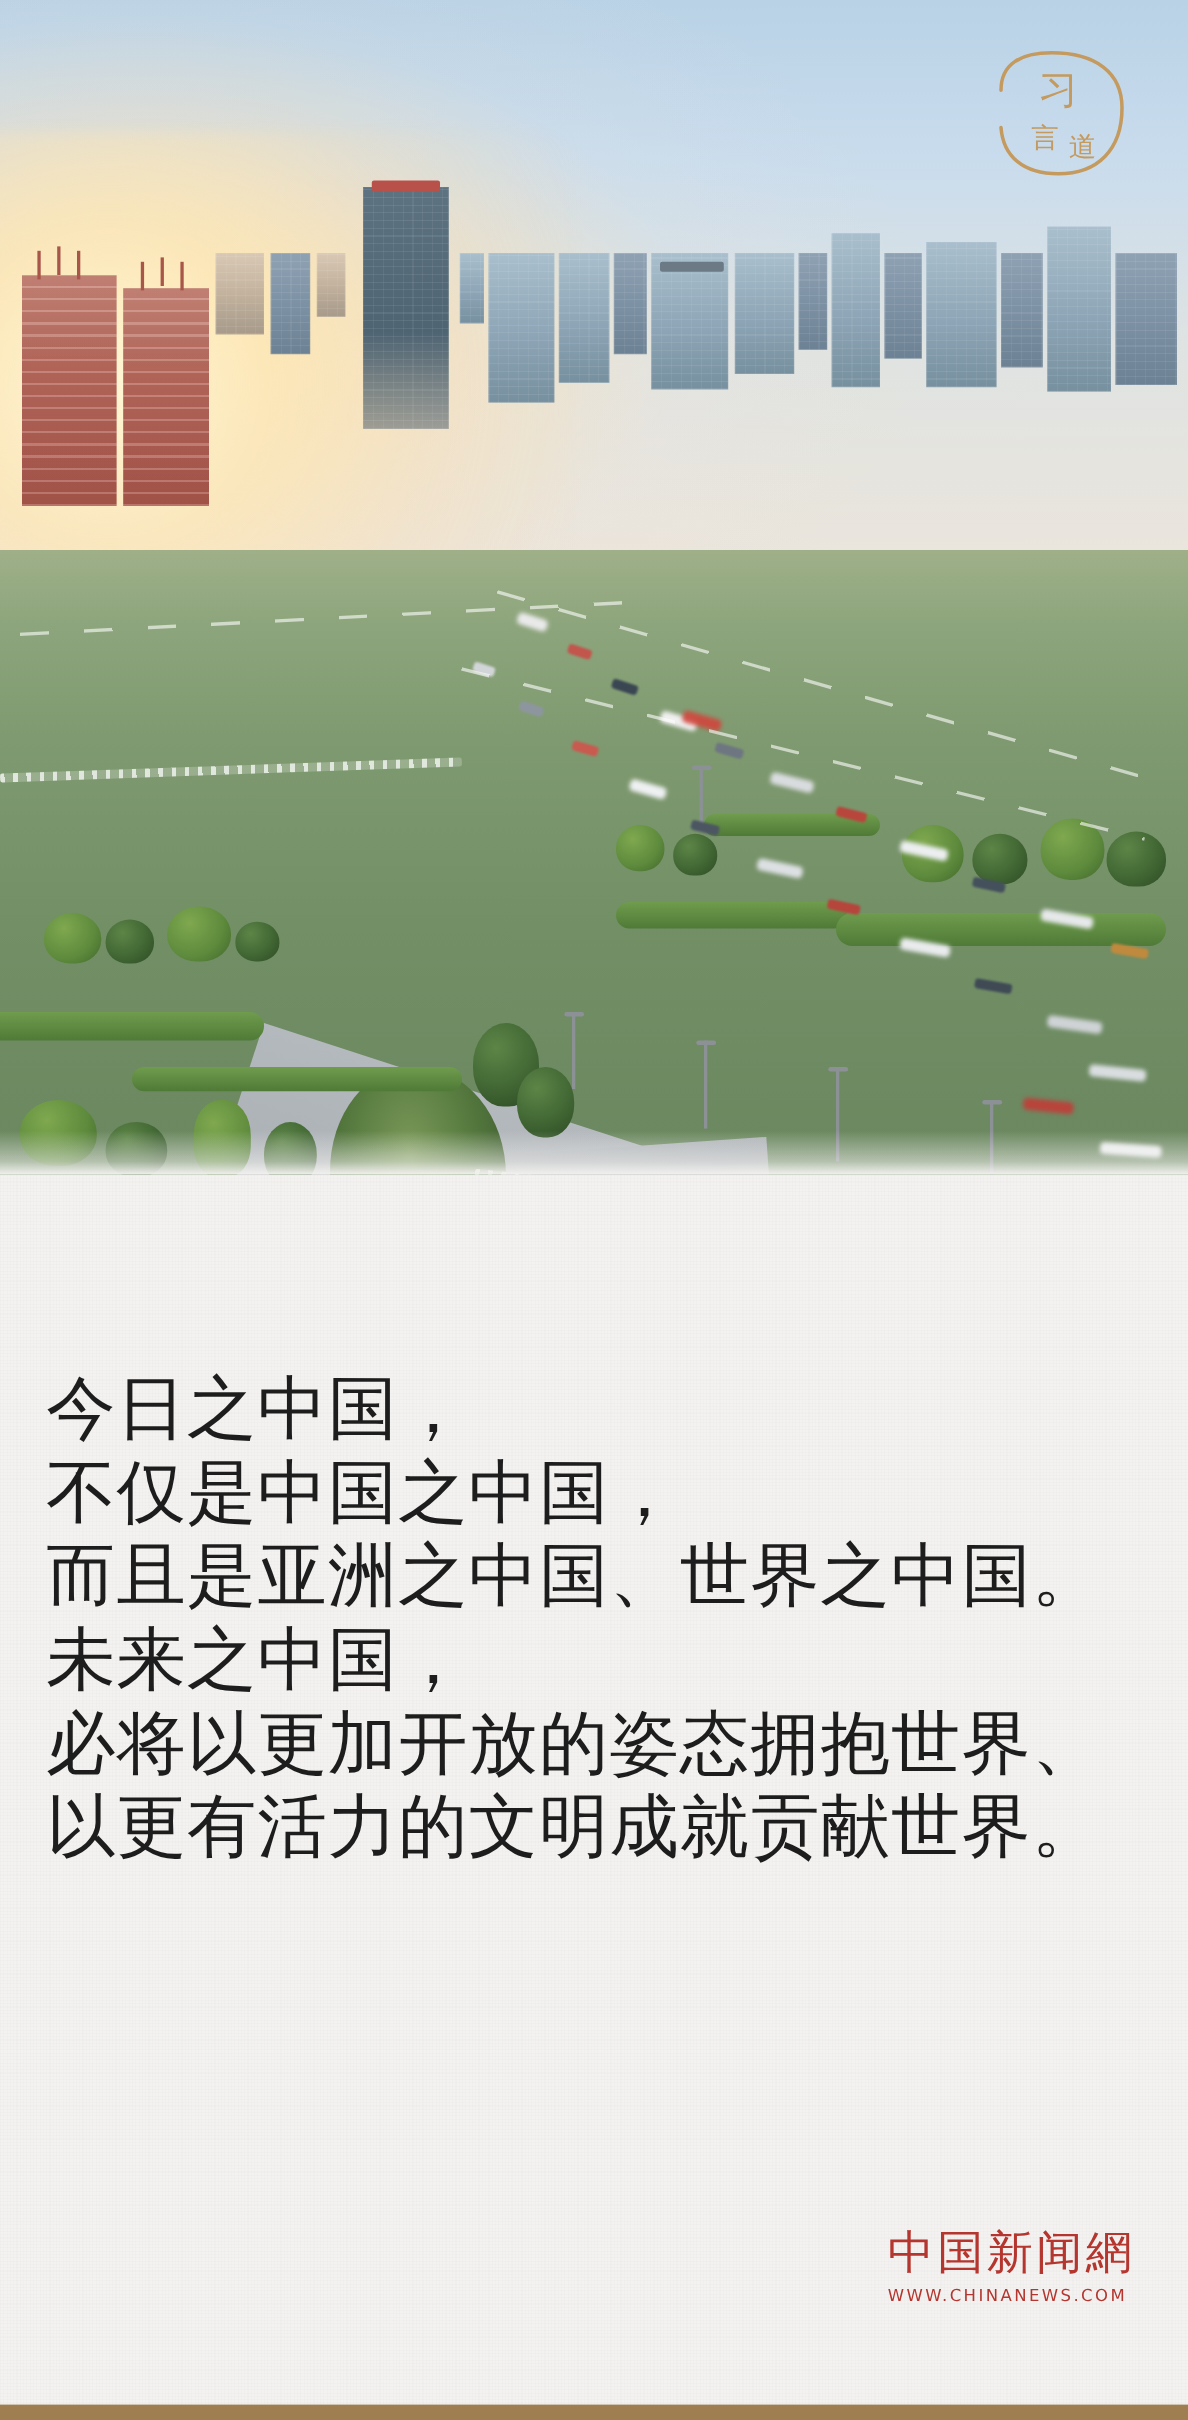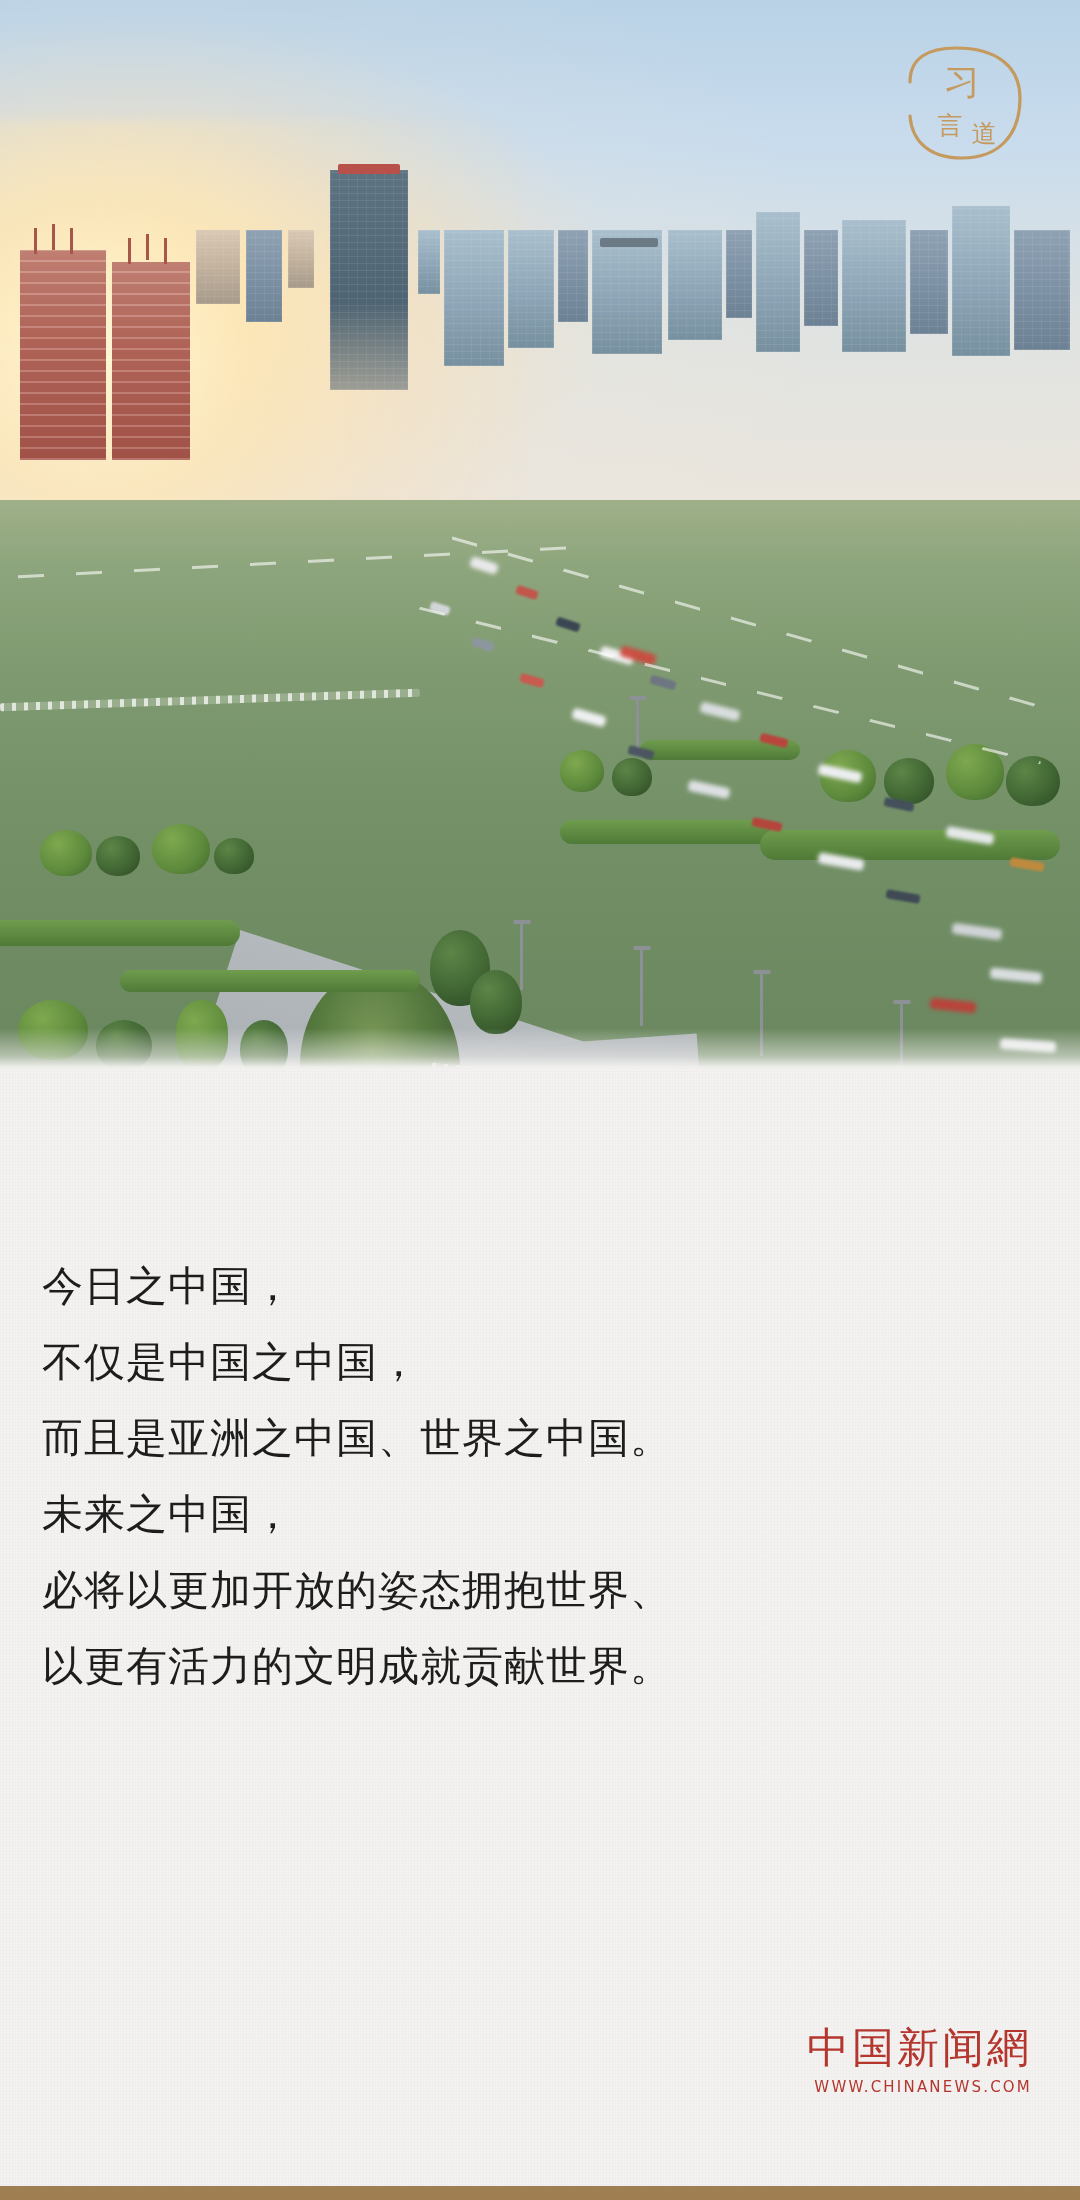--- a/index.html
+++ b/index.html
@@ -197,22 +197,22 @@
     background: #f3f2f0;
     background-image:
       repeating-linear-gradient(0deg, rgba(0,0,0,0.012) 0 1px, rgba(255,255,255,0) 1px 3px),
       repeating-linear-gradient(90deg, rgba(0,0,0,0.012) 0 1px, rgba(255,255,255,0) 1px 3px);
   }
   .quote {
     position: absolute;
     left: 42px;
     top: 180px;
     width: 1000px;
-    font-family: Liberation Serif, serif;
-    font-size: 41px;
+    font-family: Liberation Mono, monospace;
+    font-size: 63px;
     line-height: 76px;
     color: #1d1d1d;
     letter-spacing: 1px;
     white-space: pre-line;
   }
   .attrib {
     position: absolute;
     left: 44px;
     bottom: 168px;
     font-family: "DejaVu Sans", "Liberation Sans", sans-serif;
@@ -227,21 +227,21 @@
     font-family: "DejaVu Sans", "Liberation Sans", sans-serif;
     font-size: 37px;
     font-weight: bold;
     color: #2a2a2a;
     letter-spacing: 0px;
   }
   .brand {
     position: absolute;
     right: 48px;
     bottom: 104px;
-    text-align: right;
+    text-align: left;
   }
   .brand-cn {
     font-family: "DejaVu Serif", "Liberation Serif", serif;
     font-size: 42px;
     color: #b4362f;
     letter-spacing: 3px;
     line-height: 48px;
     white-space: nowrap;
   }
   .brand-url {

